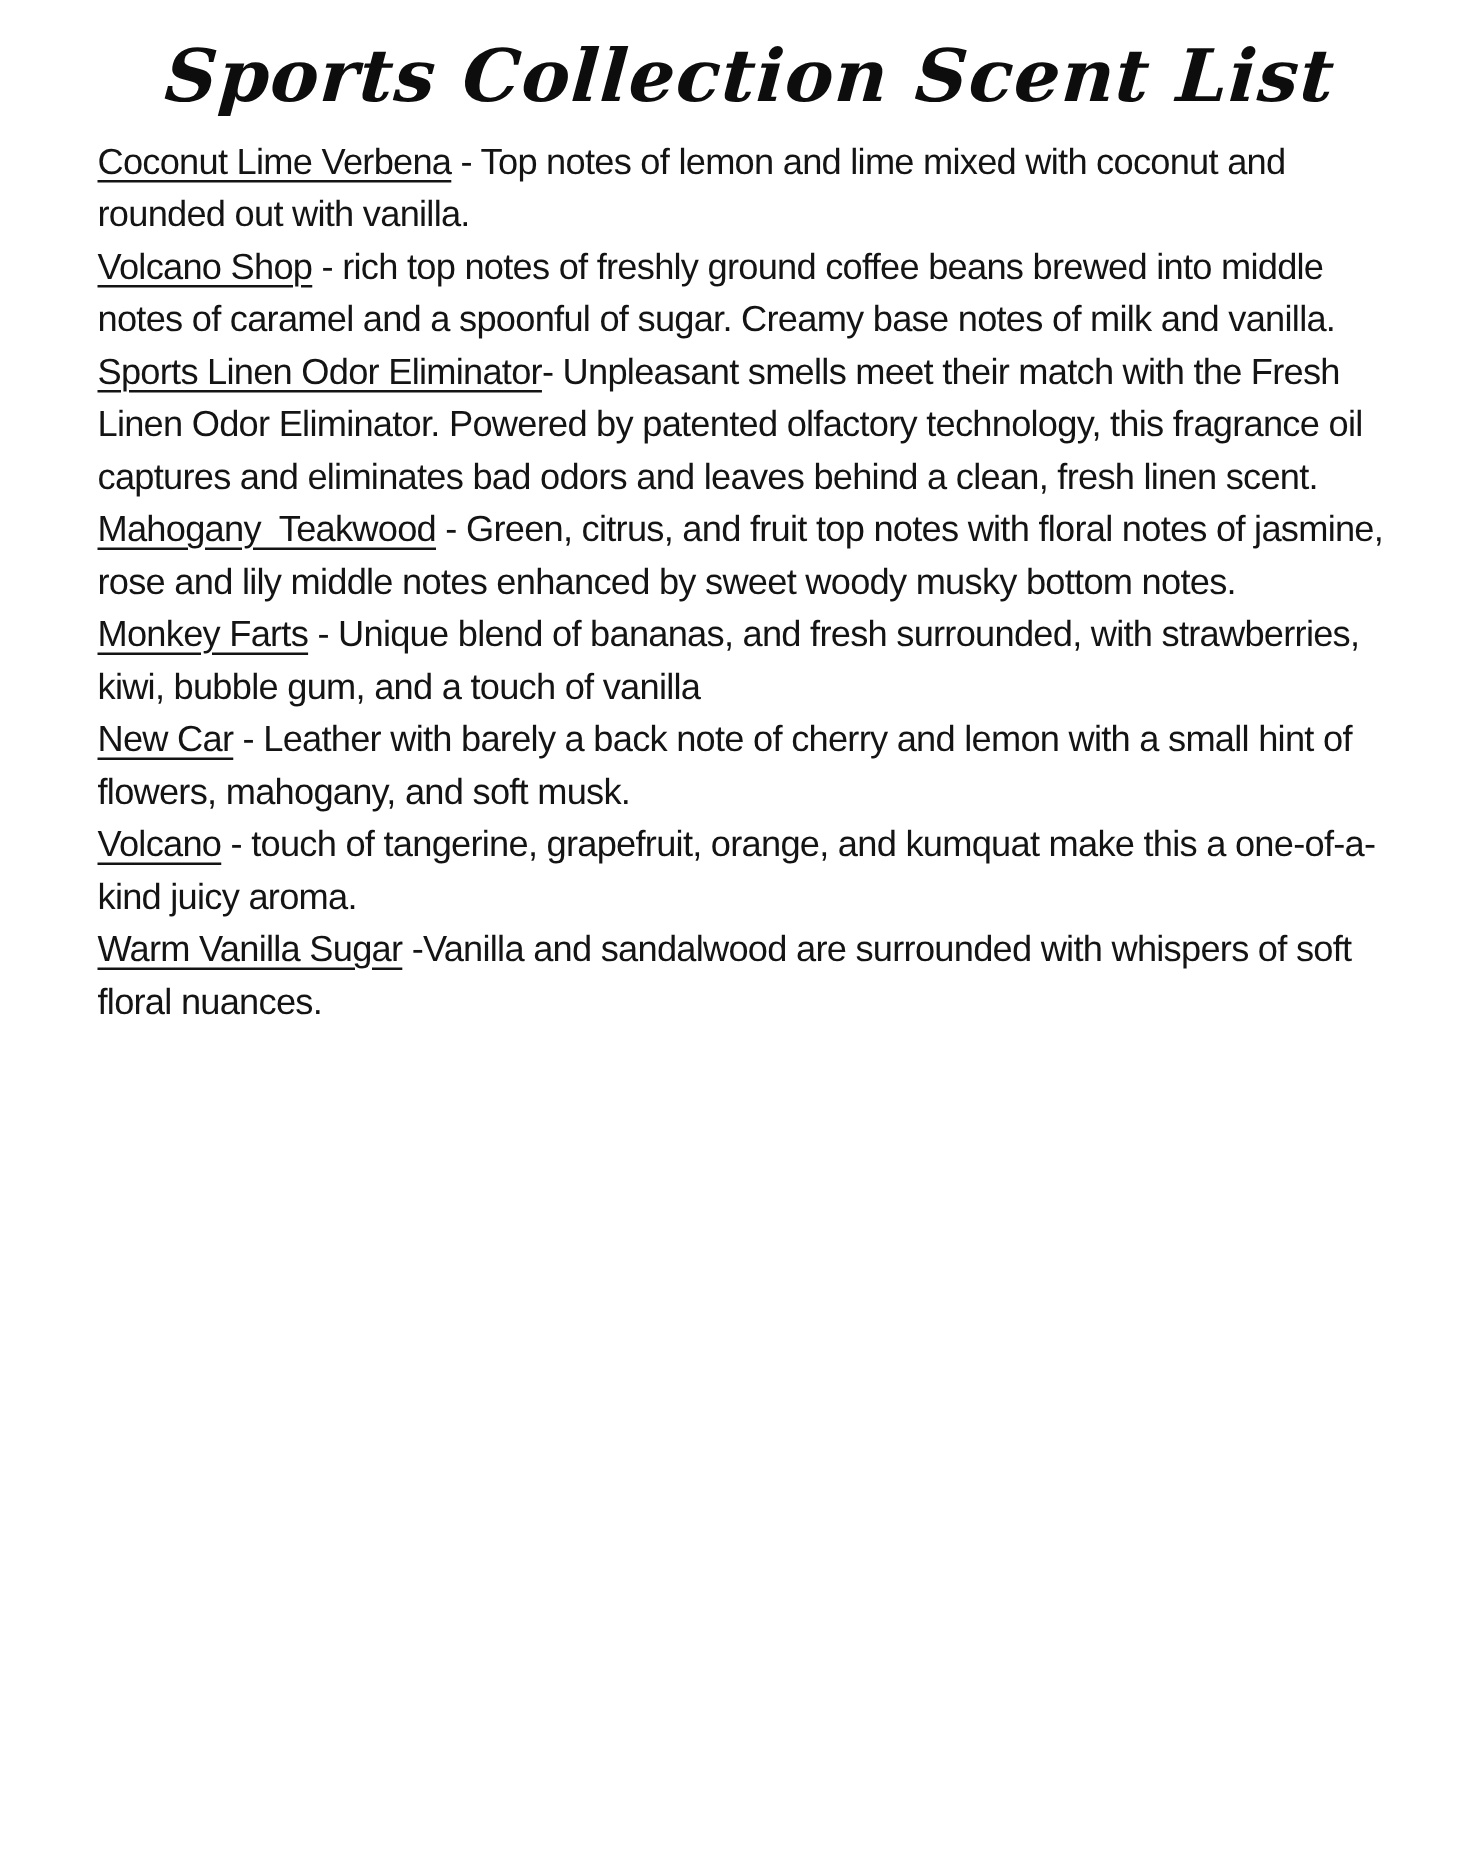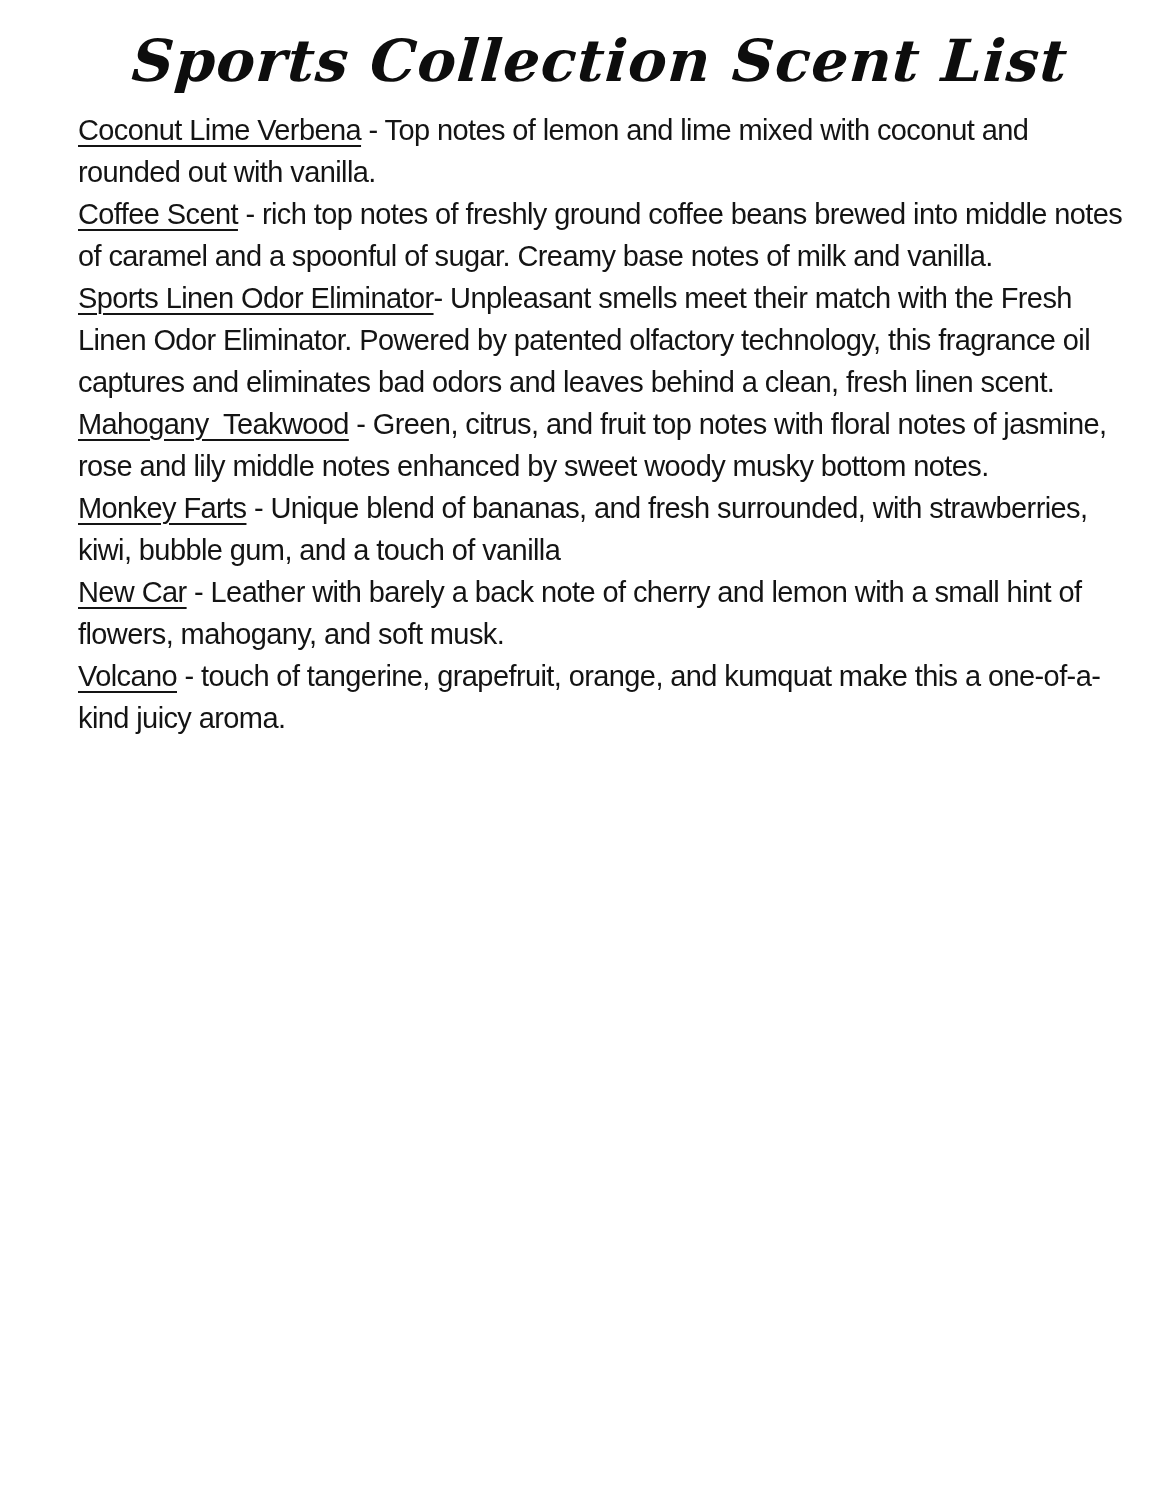--- a/index.html
+++ b/index.html
@@ -53,26 +53,27 @@
 </head>
 <body>
 
 <div class="page">
   <h1 class="title">Sports Collection Scent List</h1>
   <div class="scent-list" id="scent-list">
 
 
   <p class="scent-item"><span class="scent-name">Coconut Lime Verbena</span><span class="scent-desc"> - Top notes of lemon and lime mixed with coconut and rounded out with vanilla.</span></p>
 
-  <p class="scent-item"><span class="scent-name">Coffee Scent</span><span class="scent-desc"> - rich top notes of freshly ground coffee beans brewed into middle notes of caramel and a spoonful of sugar. Creamy base notes of milk and vanilla.</span></p>
+  <p class="scent-item"><span class="scent-name">Volcano Shop</span><span class="scent-desc"> - rich top notes of freshly ground coffee beans brewed into middle notes of caramel and a spoonful of sugar. Creamy base notes of milk and vanilla.</span></p>
 
   <p class="scent-item"><span class="scent-name">Sports Linen Odor Eliminator</span><span class="scent-desc">- Unpleasant smells meet their match with the Fresh Linen Odor Eliminator. Powered by patented olfactory technology, this fragrance oil captures and eliminates bad odors and leaves behind a clean, fresh linen scent.</span></p>
 
   <p class="scent-item"><span class="scent-name">Mahogany  Teakwood</span><span class="scent-desc"> - Green, citrus, and fruit top notes with floral notes of jasmine, rose and lily middle notes enhanced by sweet woody musky bottom notes.</span></p>
 
   <p class="scent-item"><span class="scent-name">Monkey Farts</span><span class="scent-desc"> - Unique blend of bananas, and fresh surrounded, with strawberries, kiwi, bubble gum, and a touch of vanilla</span></p>
 
   <p class="scent-item"><span class="scent-name">New Car</span><span class="scent-desc"> - Leather with barely a back note of cherry and lemon with a small hint of flowers, mahogany, and soft musk.</span></p>
 
   <p class="scent-item"><span class="scent-name">Volcano</span><span class="scent-desc"> - touch of tangerine, grapefruit, orange, and kumquat make this a one-of-a-kind juicy aroma.</span></p>
 
+  <p class="scent-item"><span class="scent-name">Warm Vanilla Sugar</span><span class="scent-desc"> -Vanilla and sandalwood are surrounded with whispers of soft floral nuances.</span></p>
 </div>
 </div>
 
 </body></html>

